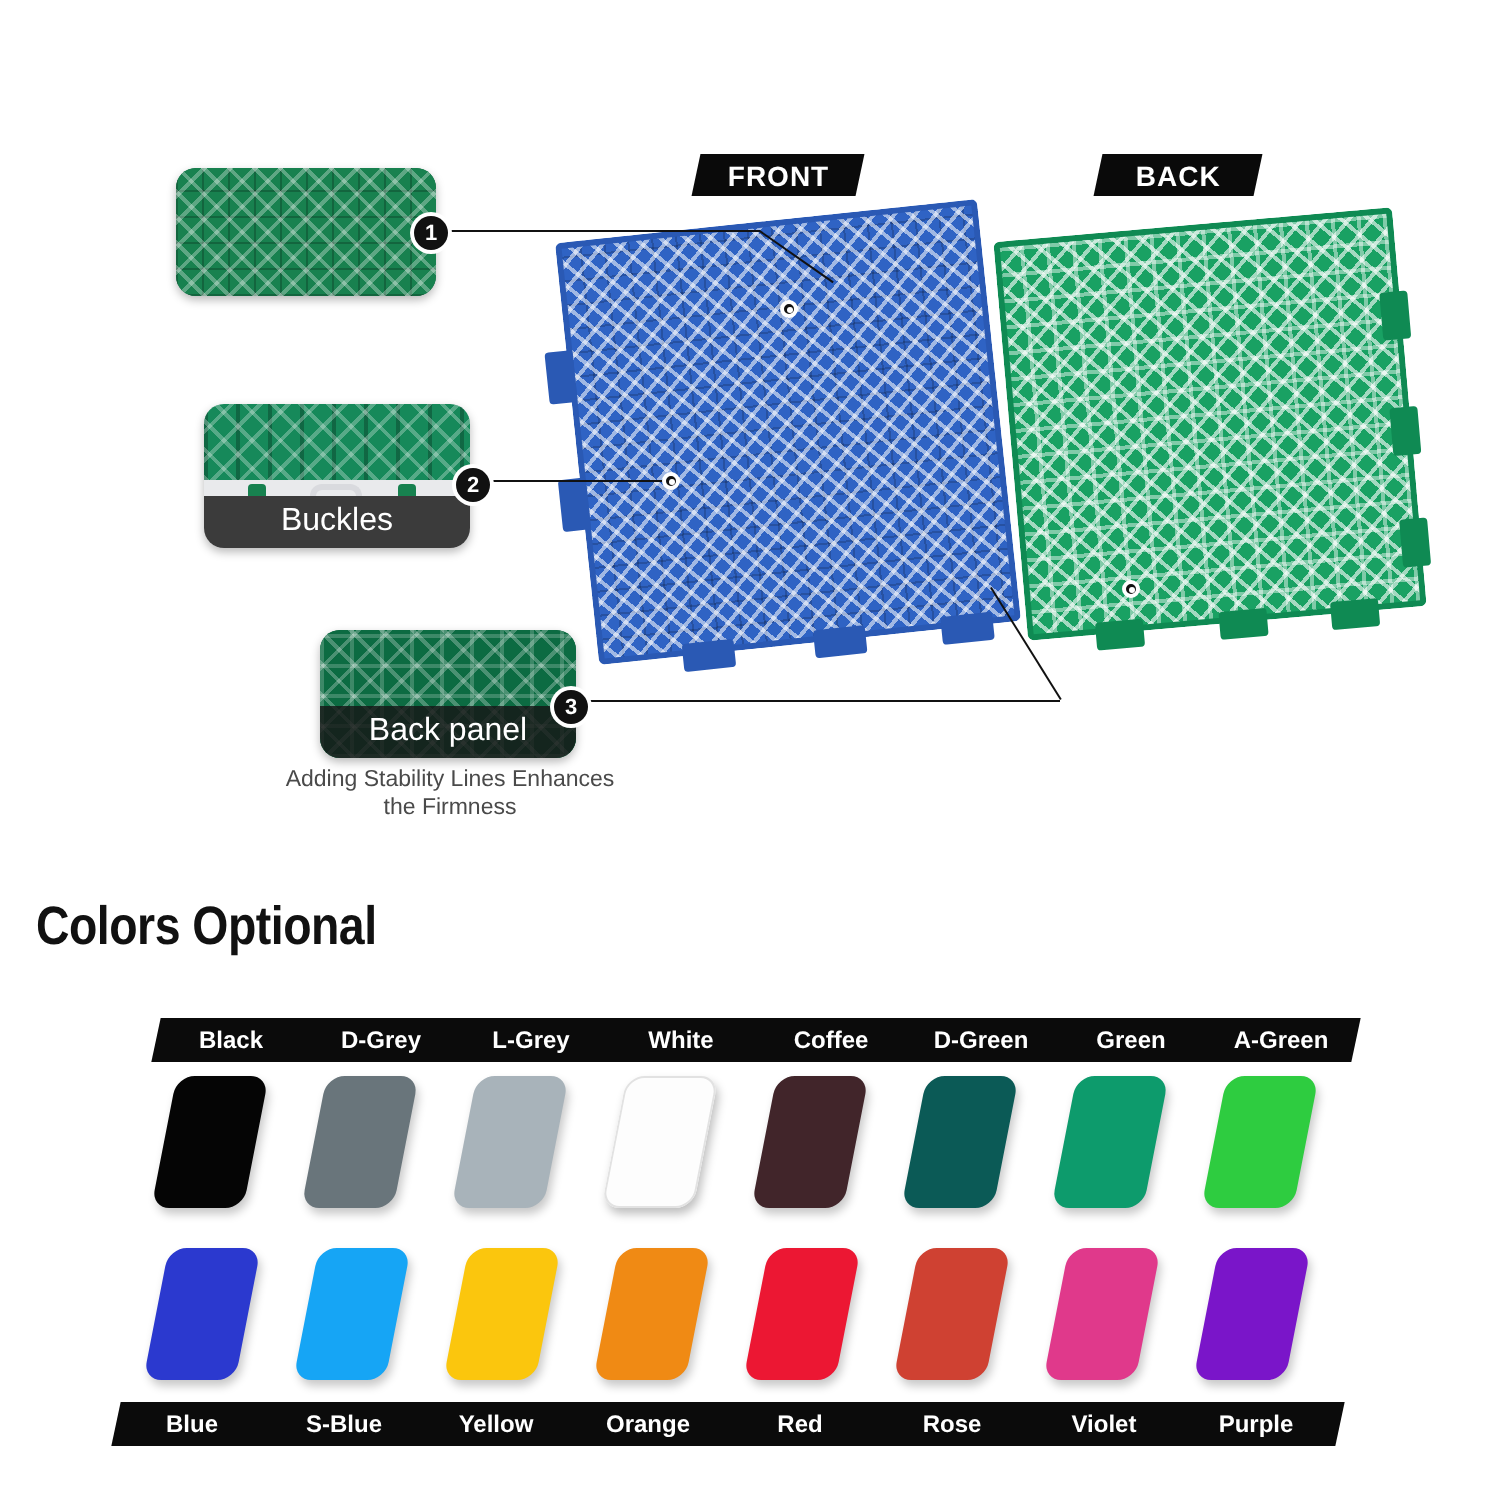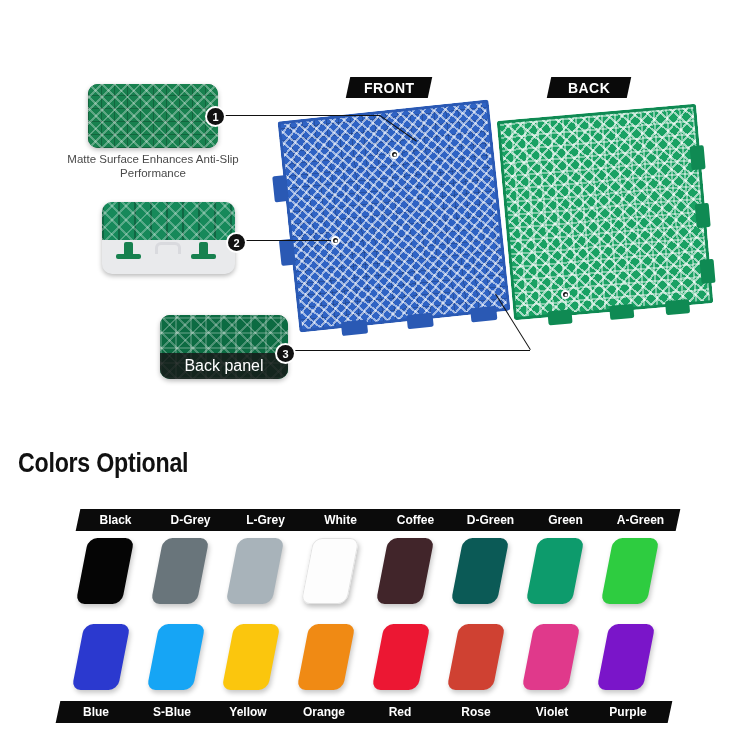--- a/index.html
+++ b/index.html
@@ -178,42 +178,43 @@
 
   <div class="leader" style="left:290px;top:350px;width:240px;"></div>
   <div class="leader" style="left:530px;top:350px;width:66px;transform:rotate(-122deg);"></div>
   <div class="dot" style="left:561px;top:290px;"></div>
 
   <div class="callout" style="left:88px;top:84px;width:130px;">
     <div class="card" style="width:130px;height:64px;">
       <div class="texture tex-surface"></div>
     </div>
     <div class="badge-num" style="left:119px;top:24px;">1</div>
-    <div class="caption" style="left:-40px;top:68px;width:210px;">Matte Surface Enhances Anti-Slip Performance</div>
   </div>
 
   <div class="callout" style="left:102px;top:202px;width:133px;">
     <div class="card light" style="width:133px;height:72px;background:#e9eaec;">
       <div class="tex-buckle-top"></div>
       <div class="buckle-bg"></div>
       <div class="buckle-leg" style="left:22px;top:40px;width:9px;height:16px;"></div>
       <div class="buckle-leg" style="left:14px;top:52px;width:25px;height:5px;"></div>
       <div class="buckle-pi" style="left:53px;top:40px;"></div>
       <div class="buckle-leg" style="left:97px;top:40px;width:9px;height:16px;"></div>
       <div class="buckle-leg" style="left:89px;top:52px;width:25px;height:5px;"></div>
+      <div class="cap">Buckles</div>
     </div>
     <div class="badge-num" style="left:126px;top:32px;">2</div>
   </div>
 
   <div class="callout" style="left:160px;top:315px;width:128px;">
     <div class="card" style="width:128px;height:64px;">
       <div class="texture tex-back"></div>
       <div class="cap">Back panel</div>
     </div>
     <div class="badge-num" style="left:117px;top:30px;">3</div>
+    <div class="caption" style="left:-25px;top:68px;width:180px;">Adding Stability Lines Enhances the Firmness</div>
   </div>
 
   <div class="section-title" style="left:18px;top:448px;">Colors Optional</div>
 
   <div class="label-bar" style="left:78px;top:509px;width:600px;">
     <div class="lbl" style="left:0px;width:75px;">Black</div>
     <div class="lbl" style="left:75px;width:75px;">D-Grey</div>
     <div class="lbl" style="left:150px;width:75px;">L-Grey</div>
     <div class="lbl" style="left:225px;width:75px;">White</div>
     <div class="lbl" style="left:300px;width:75px;">Coffee</div>

